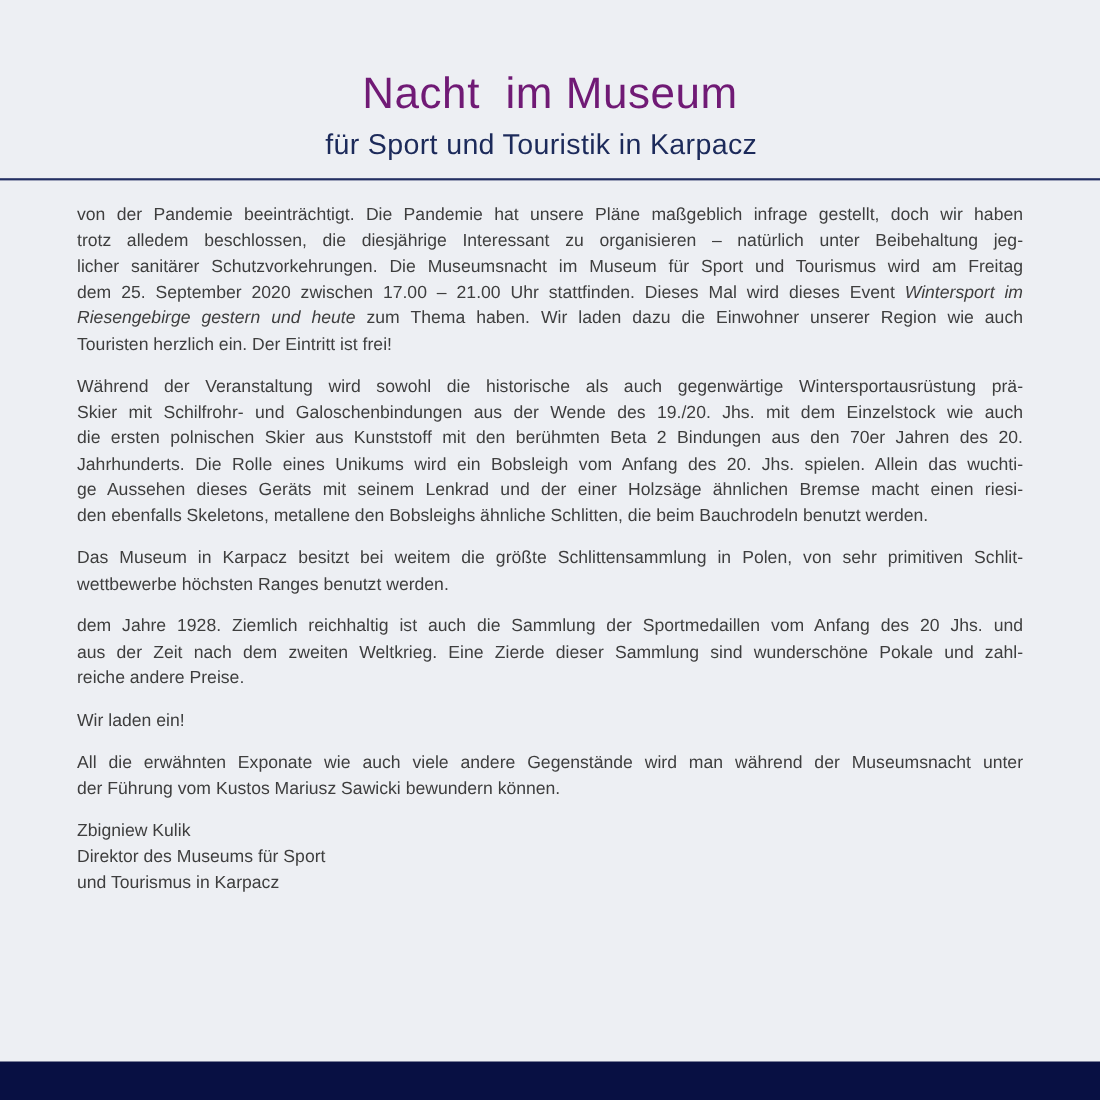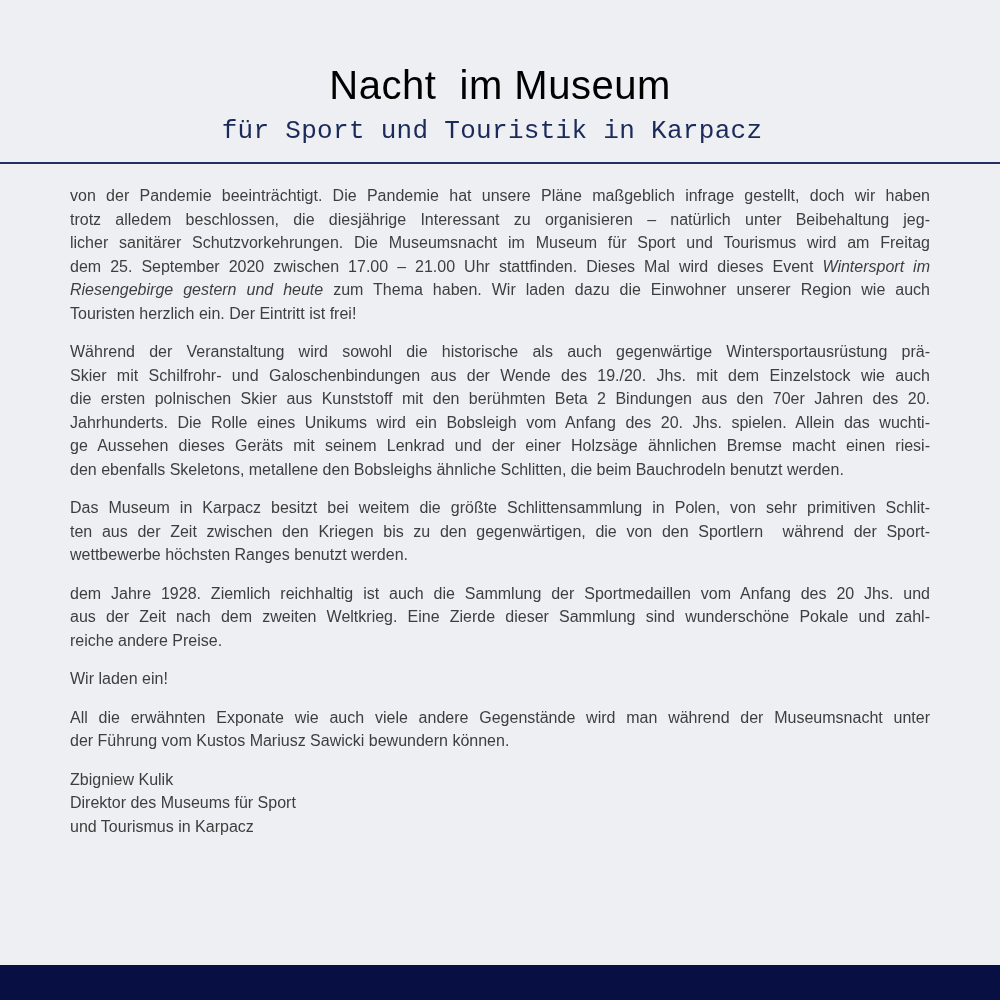--- a/index.html
+++ b/index.html
@@ -12,30 +12,29 @@
   }
   .page { width: 1000px; height: 1000px; position: relative; }
 
   header { padding-top: 62px; text-align: center; }
   .title {
     margin: 0;
     font-size: 40px;
     font-weight: 400;
     letter-spacing: 0.5px;
     line-height: 46px;
-    color: #000000;
+    color: #701a75;
   }
   .subtitle {
     margin: 8px 16px 0 0;
     font-size: 26px;
     font-weight: 400;
     letter-spacing: 0.3px;
     line-height: 30px;
     color: #1c2a5a;
-    font-family: Liberation Mono, monospace;
   }
   .rule {
     margin-top: 16px;
     width: 100%;
     height: 0;
     border-top: 2px solid #232f62;
   }
 
   .content {
     margin: 20px 70px 0 70px;
@@ -83,21 +82,20 @@
       <div class="jline">Während der Veranstaltung wird sowohl die historische als auch gegenwärtige Wintersportausrüstung prä-</div>
       <div class="jline">Skier mit Schilfrohr- und Galoschenbindungen aus der Wende des 19./20. Jhs. mit dem Einzelstock wie auch</div>
       <div class="jline">die ersten polnischen Skier aus Kunststoff mit den berühmten Beta 2 Bindungen aus den 70er Jahren des 20.</div>
       <div class="jline">Jahrhunderts. Die Rolle eines Unikums wird ein Bobsleigh vom Anfang des 20. Jhs. spielen. Allein das wuchti-</div>
       <div class="jline">ge Aussehen dieses Geräts mit seinem Lenkrad und der einer Holzsäge ähnlichen Bremse macht einen riesi-</div>
       <div class="lline">den ebenfalls Skeletons, metallene den Bobsleighs ähnliche Schlitten, die beim Bauchrodeln benutzt werden.</div>
     </div>
 
     <div class="para">
       <div class="jline">Das Museum in Karpacz besitzt bei weitem die größte Schlittensammlung in Polen, von sehr primitiven Schlit-</div>
-      <div class="jline">ten aus der Zeit zwischen den Kriegen bis zu den gegenwärtigen, die von den Sportlern &nbsp;während der Sport-</div>
       <div class="lline">wettbewerbe höchsten Ranges benutzt werden.</div>
     </div>
 
     <div class="para">
       <div class="jline">dem Jahre 1928. Ziemlich reichhaltig ist auch die Sammlung der Sportmedaillen vom Anfang des 20 Jhs. und</div>
       <div class="jline">aus der Zeit nach dem zweiten Weltkrieg. Eine Zierde dieser Sammlung sind wunderschöne Pokale und zahl-</div>
       <div class="lline">reiche andere Preise.</div>
     </div>
 
     <div class="para">

